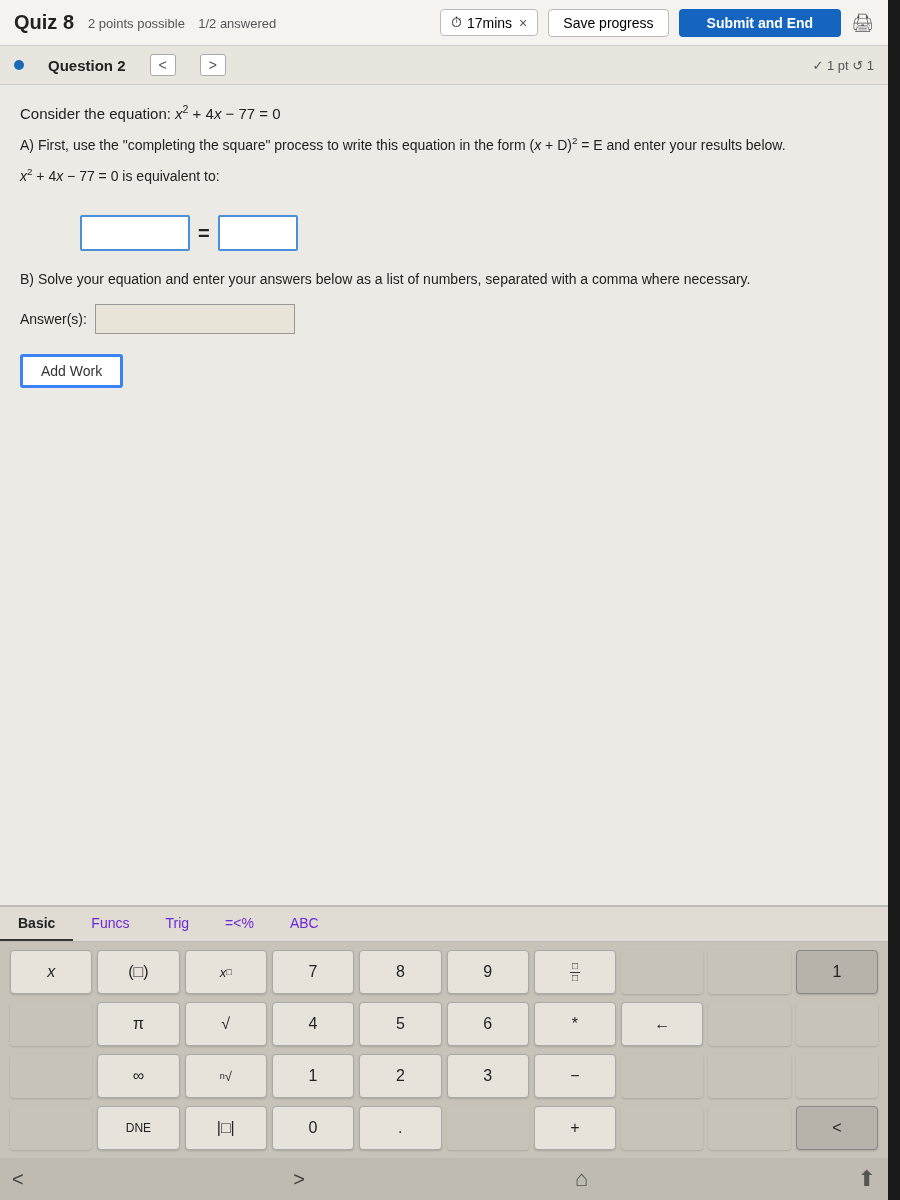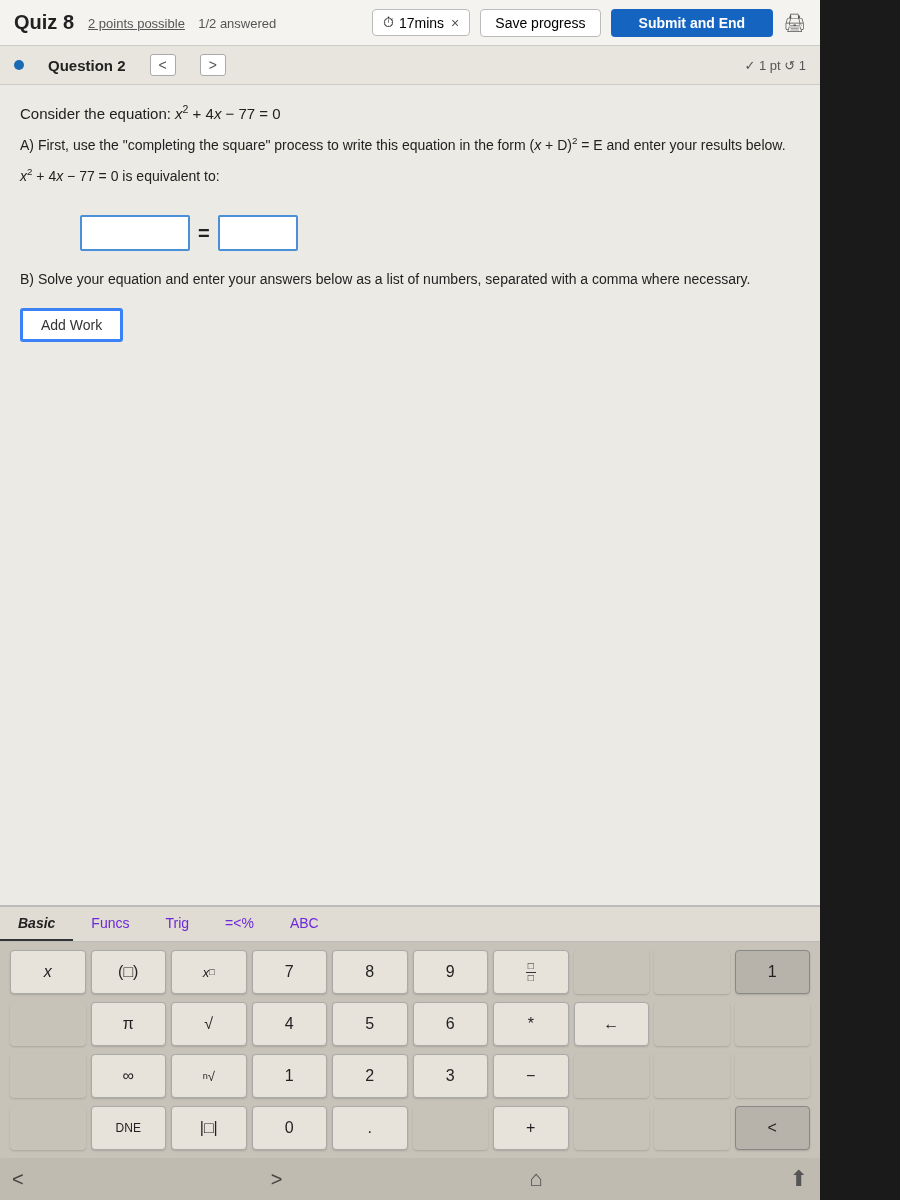--- a/index.html
+++ b/index.html
@@ -4,21 +4,21 @@
   <style>
     * { box-sizing: border-box; margin: 0; padding: 0; }
     body {
       font-family: Arial, sans-serif;
       background: #1a1a1a;
       width: 900px;
       min-height: 1200px;
     }
 
     .quiz-container {
-      width: 820px;
+      width: 888px;
       background: #f0ede8;
       min-height: 1200px;
       display: flex;
       flex-direction: column;
     }
 
     
     .header {
       display: flex;
       align-items: center;
@@ -271,21 +271,20 @@
       border: none;
       background: none;
       color: #6d28d9;
       border-bottom: 2px solid transparent;
     }
 
     .kb-tab.active {
       font-weight: bold;
       color: #222;
       border-bottom: 2px solid #333;
-      font-style: italic;
     }
 
     .kb-key {
       background: #e8e3da;
       border: 1px solid #aaa;
       border-radius: 4px;
       padding: 10px 6px;
       font-size: 16px;
       text-align: center;
       cursor: pointer;
@@ -388,21 +387,21 @@
   </style>
 </head>
 <body>
 
 <div class="quiz-container">
 
   <div class="header">
     <div class="header-left">
       <span class="quiz-title">Quiz 8</span>
       <span class="points-info">
-        <span style="font-size:13px;color:#555;text-decoration:underline;">2 points possible</span>
+        <span style="font-size:13px;color:#555;">2 points possible</span>
         &nbsp;
         <span style="font-size:13px;color:#555;">1/2 answered</span>
       </span>
     </div>
     <div class="header-center">
       <div class="timer-box">
         <span class="timer-icon">⏱</span>
         <span>17mins</span>
         <span style="cursor:pointer;color:#555;margin-left:2px;">×</span>
       </div>
@@ -451,20 +450,24 @@
       </div>
 
       
 
       
       <div class="part-b-label">
         B) Solve your equation and enter your answers below as a list of numbers, separated with a comma where necessary.
       </div>
 
       
+      <div class="answer-row">
+        <span class="answer-label">Answer(s):</span>
+        <input class="answer-input" type="text" style="">
+      </div>
 
       
       <button class="add-work-btn">Add Work</button>
 
     </div>
   </div>
 
   <div class="keyboard-area">
 
     <div class="keyboard-tabs">

